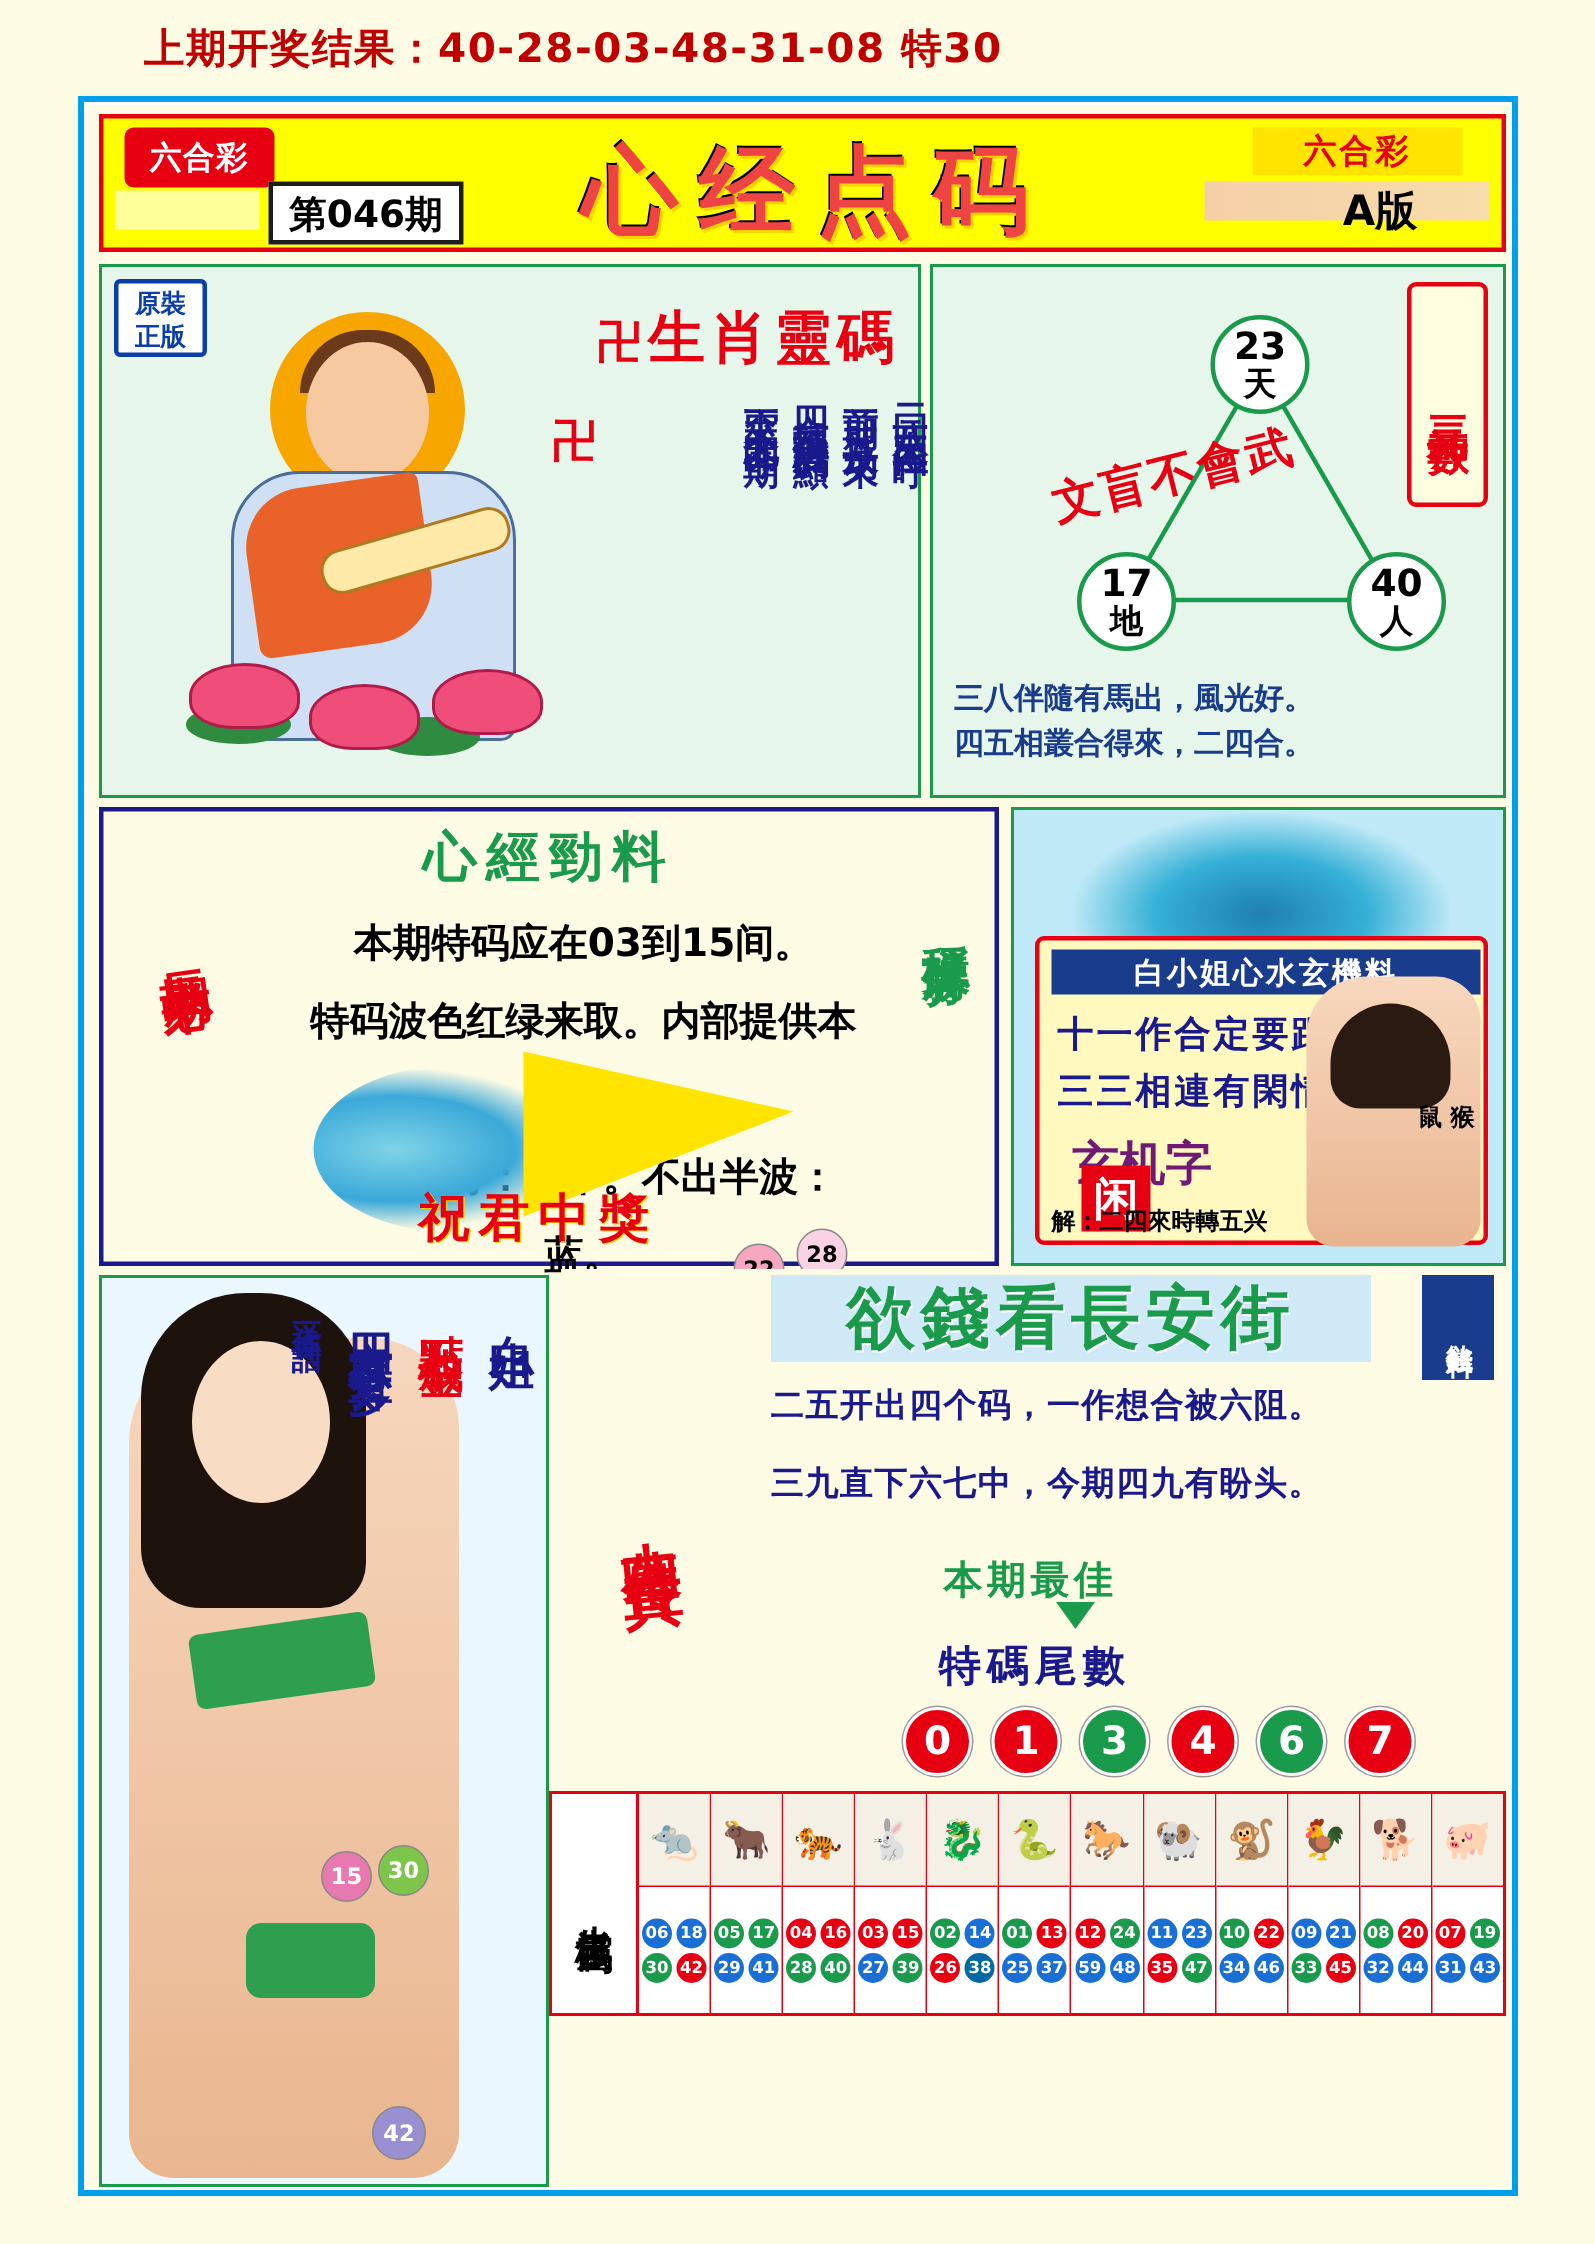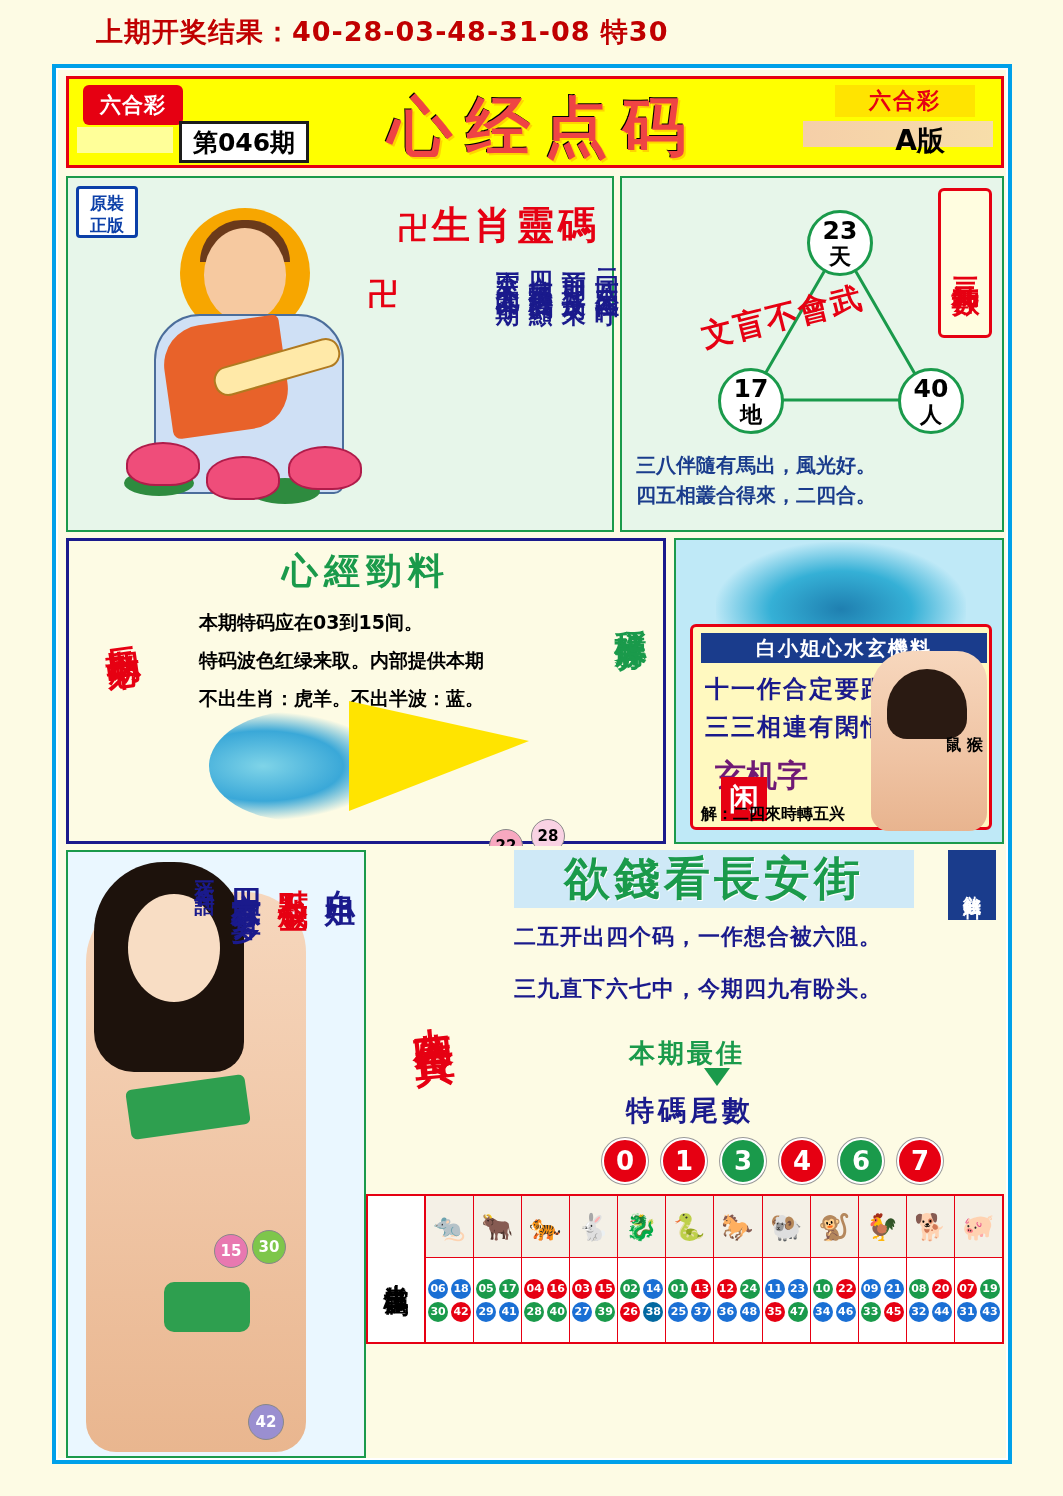--- a/index.html
+++ b/index.html
@@ -145,21 +145,21 @@
     position:absolute; left:10px; top:470px; width:600px; height:306px;
     background:#fdfbe4; border:3px solid #1a1a8c;
   }
   .r2l-title {
     position:absolute; left:0; top:6px; width:100%;
     text-align:center; font-size:36px; font-weight:bold; color:#1a9a4b;
     font-family:"DejaVu Serif", serif; letter-spacing:6px;
   }
   .r2l-lines {
     position:absolute; left:130px; top:62px; width:380px;
-    font-size:19px; color:#000; line-height:2.0; font-weight:bold;
+    font-size:26px; color:#000; line-height:2.0; font-weight:bold;text-align:center;
   }
   .side-red {
     position:absolute; left:14px; top:80px; width:70px; height:190px;
     writing-mode:vertical-rl; text-orientation:upright;
     font-size:34px; font-weight:bold; color:#e60012;
     font-family:"DejaVu Serif", serif; letter-spacing:3px;
     transform:rotate(-8deg);
   }
   .side-green {
     position:absolute; right:10px; top:64px; width:66px; height:210px;
@@ -426,20 +426,21 @@
     <div class="tri-yellow"></div>
 
     <div class="ball" style="left:420px; top:288px; width:34px; height:34px; background:#f7a8c0;">22</div>
     <div class="ball" style="left:462px; top:278px; width:34px; height:34px; background:#f9d2e3;">28</div>
     <div class="ball" style="left:400px; top:316px; width:32px; height:32px; background:#ffe400;">15</div>
     <div class="ball" style="left:492px; top:308px; width:38px; height:38px; background:#f9d2e3; font-size:17px;">35</div>
     <div class="ball" style="left:352px; top:334px; width:30px; height:30px; background:#ffe400;">03</div>
     <div class="ball" style="left:384px; top:342px; width:28px; height:28px; background:#ffffff; font-size:13px;">11</div>
     <div class="ball" style="left:508px; top:348px; width:42px; height:42px; background:#ffe400; font-size:20px;">41</div>
 
+    <div class="wish">祝君中獎</div>
   </div>
 
   <div class="row2-right">
     <div class="peacock"></div>
     <div class="inner-card">
       <div class="ic-title">白小姐心水玄機料</div>
       <div class="ic-line" style="top:46px;">十一作合定要跟</div>
       <div class="ic-line" style="top:84px;">三三相連有閑情</div>
       <div class="ic-logo">玄机字</div>
       <div class="ic-xian">闲</div>
@@ -588,21 +589,21 @@
           <div class="z-col">
             <div class="z-pic">
               <span class="animal">🐎</span>
             </div>
             <div class="z-nums">
               <div class="z-pair">
                 <span class="z-num" style="background: rgb(230, 0, 18);">12</span>
                 <span class="z-num" style="background: rgb(26, 154, 75);">24</span>
               </div>
               <div class="z-pair">
-                <span class="z-num" style="background: rgb(26, 111, 212);">36</span>
+                <span class="z-num" style="background: rgb(26, 111, 212);">59</span>
                 <span class="z-num" style="background: rgb(26, 111, 212);">48</span>
               </div>
             </div>
           </div>
           <div class="z-col">
             <div class="z-pic">
               <span class="animal">🐏</span>
             </div>
             <div class="z-nums">
               <div class="z-pair">

